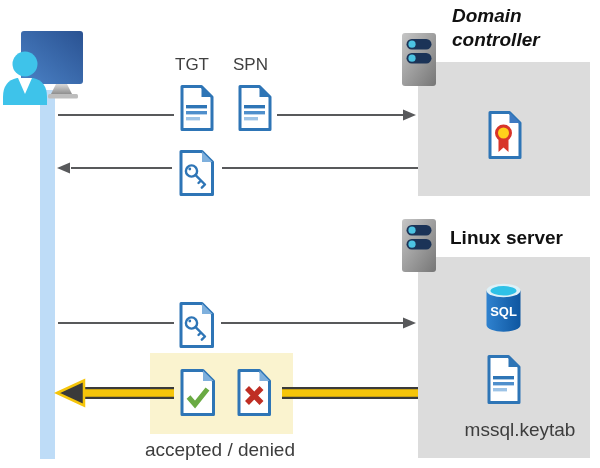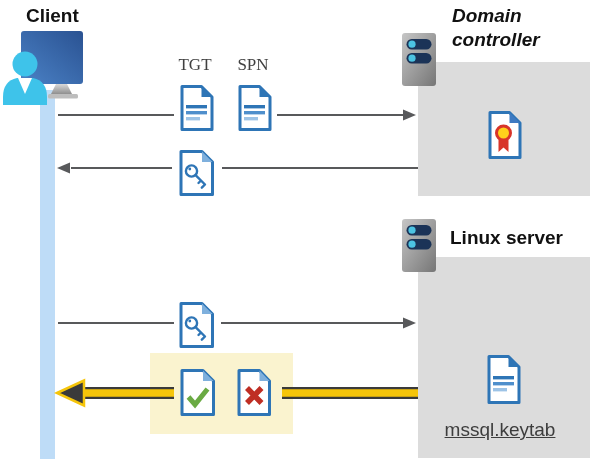--- a/index.html
+++ b/index.html
@@ -5,21 +5,21 @@
   html,body{margin:0;padding:0;background:#ffffff;}
   .canvas{
     position:relative;width:600px;height:468px;background:#ffffff;
     font-family:"Liberation Sans",sans-serif;overflow:hidden;
   }
   .abs{position:absolute;}
   .graybox{background:#dcdcdc;z-index:0;}
   .yellowbox{background:#faf3cf;z-index:0;}
   .timeline{background:#bedcf7;z-index:0;}
   .lbl{color:#111111;font-weight:bold;font-size:19px;line-height:1.25;z-index:3;}
-  .sub{color:#404040;font-weight:400;font-size:17px;text-align:center;z-index:3;font-family:Liberation Serif, serif;}
+  .sub{color:#404040;font-weight:400;font-size:17px;z-index:3;}
   .cap{color:#3d3d3d;font-weight:400;font-size:19px;text-align:center;z-index:3;}
   .icon{z-index:2;}
   .arrows{position:absolute;left:0;top:0;z-index:1;pointer-events:none;}
   svg{display:block;}
 </style>
 </head>
 <body>
 
 <div class="canvas">
 
@@ -163,31 +163,45 @@
 
   <div class="abs icon" style="left:486px;top:110px;">
     <svg width="37" height="50" viewBox="0 0 37 50">
       <path d="M4 2.5 H23.5 L34 13 V47.5 H4 Z" fill="#ffffff" stroke="#2e75b6" stroke-width="3" stroke-linejoin="round"></path>
       <polygon points="23.5,2.5 34,13 23.5,13" fill="#3d7ac2"></polygon>
       <polygon points="12.5,28 12.5,42 17.5,37.5 22.5,42 22.5,28" fill="#d8352a"></polygon>
       <circle cx="17.5" cy="23" r="7" fill="#ffd21c" stroke="#d8352a" stroke-width="3"></circle>
     </svg>
   </div>
 
+  <div class="abs icon" style="left:485px;top:281px;">
+    <svg width="37" height="53" viewBox="0 0 37 53">
+      <defs>
+        <linearGradient id="sqlg" x1="0" y1="0" x2="1" y2="0">
+          <stop offset="0" stop-color="#2f82cf"></stop>
+            <stop offset="1" stop-color="#0e56a0"></stop>
+        </linearGradient>
+      </defs>
+      <path d="M1.5 9.5 V44 a17 6.8 0 0 0 34 0 V9.5 Z" fill="url(#sqlg)"></path>
+      <ellipse cx="18.5" cy="9.5" rx="17" ry="6.8" fill="#ddf1f8"></ellipse>
+      <ellipse cx="18.5" cy="9.8" rx="13" ry="4.7" fill="#2ec1e7"></ellipse>
+      <text x="18.5" y="35" text-anchor="middle" font-family="Liberation Sans, sans-serif" font-size="13" font-weight="bold" fill="#ffffff">SQL</text>
+    </svg>
+  </div>
 
   <div class="abs icon" style="left:485px;top:354px;">
     <svg width="37" height="51" viewBox="0 0 37 51">
       <path d="M4 2.5 H23.5 L34 13 V48.5 H4 Z" fill="#ffffff" stroke="#2e75b6" stroke-width="3" stroke-linejoin="round"></path>
       <polygon points="23.5,2.5 34,13 23.5,13" fill="#2e75b6"></polygon>
       <rect x="8" y="22" width="21" height="3.4" fill="#2e75b6"></rect>
       <rect x="8" y="28" width="21" height="3.4" fill="#4f8fcc"></rect>
       <rect x="8" y="34" width="14" height="3.4" fill="#9dc3e6"></rect>
     </svg>
   </div>
 
-  <div class="abs lbl" style="left:26px;top:4px;">Client</div>
   <div class="abs lbl" style="left:452px;top:4px;width:125px;font-style:italic;">Domain controller</div>
   <div class="abs lbl" style="left:450px;top:226px;white-space:nowrap;">Linux server</div>
   <div class="abs sub" style="left:175px;top:55px;width:40px;">TGT</div>
   <div class="abs sub" style="left:233px;top:55px;width:40px;">SPN</div>
-  <div class="abs cap" style="left:424px;top:419px;width:152px;text-decoration:underline;">mssql.keytab</div>
+  <div class="abs cap" style="left:444px;top:419px;width:152px;">mssql.keytab</div>
+  <div class="abs cap" style="left:130px;top:439px;width:180px;">accepted / denied</div>
 
 </div>
 
 </body></html>

